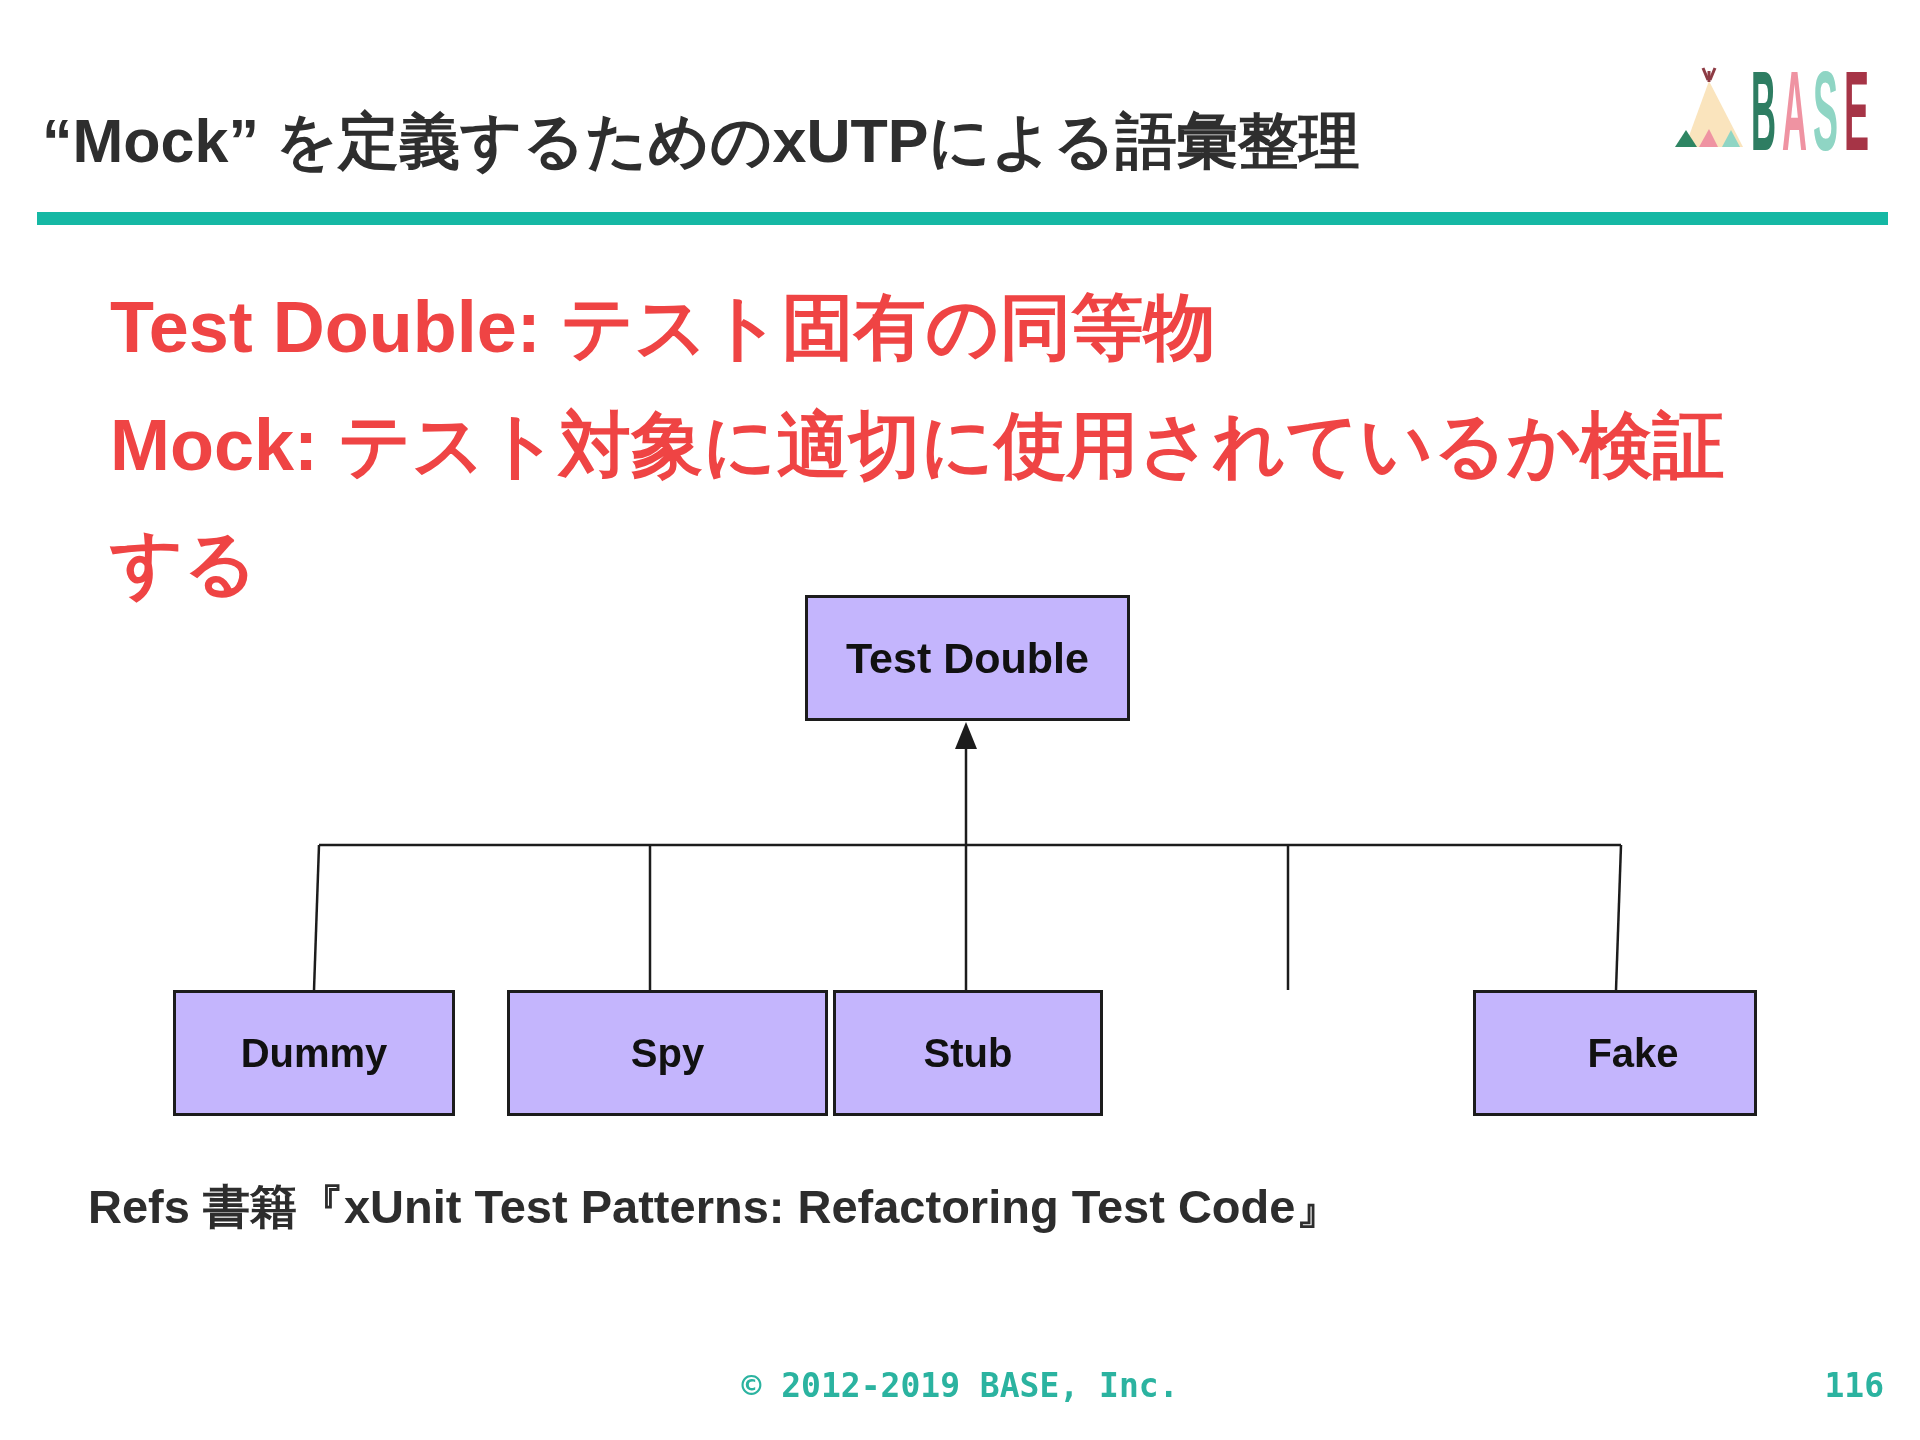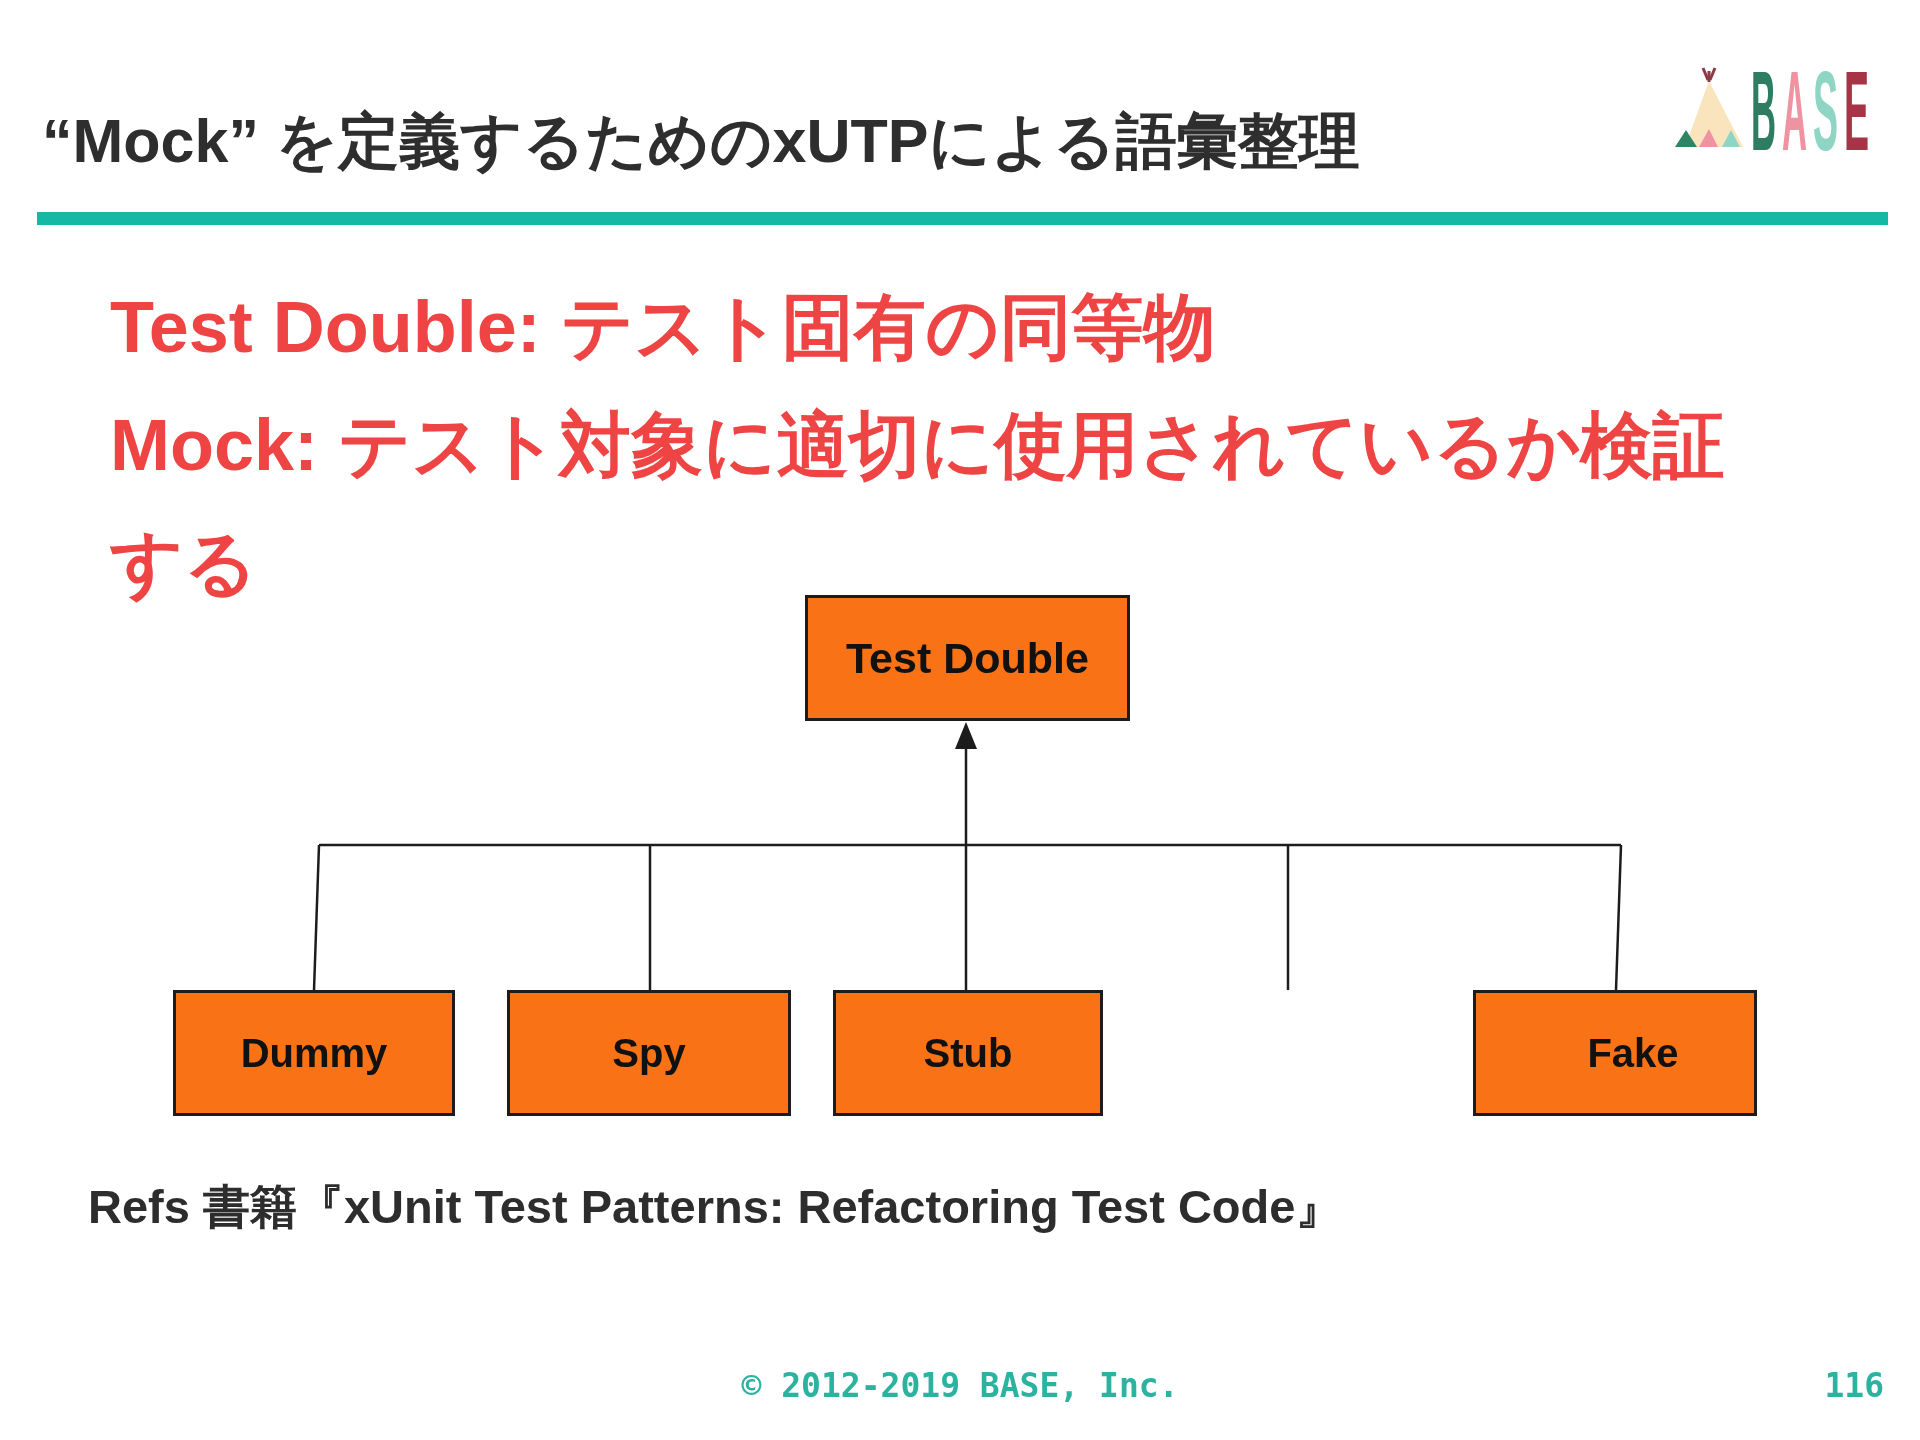--- a/index.html
+++ b/index.html
@@ -25,30 +25,30 @@
   
   .body-text{
     position:absolute;left:110px;top:268px;width:1760px;
     font-size:72px;font-weight:800;line-height:118px;color:#ef4444;
   }
   .body-line{white-space:nowrap;}
   
   .connectors{position:absolute;left:0;top:0;width:1920px;height:1440px;pointer-events:none;}
   .node{
     position:absolute;
-    background:#f97316;border:3px solid #1c1c1c;
+    background:#c4b5fd;border:3px solid #1c1c1c;
     display:flex;align-items:center;justify-content:center;
     box-sizing:border-box;
     font-weight:bold;color:#111111;
     font-family:"Liberation Sans","DejaVu Sans",sans-serif;
   }
   .node.root{left:805px;top:595px;width:325px;height:126px;font-size:43px;}
   .node.leaf{top:990px;height:126px;font-size:40px;}
   .node.dummy{left:173px;width:282px;}
-  .node.spy{left:507px;width:284px;}
+  .node.spy{left:507px;width:321px;}
   .node.stub{left:833px;width:270px;}
   .node.mock{left:1145px;width:285px;}
   .node.fake{left:1473px;width:284px;padding-left:36px;}
   
   .refs{
     position:absolute;left:88px;top:1178px;
     font-size:47px;font-weight:800;color:#2d2d2d;
   }
   .refs-line{white-space:nowrap;line-height:58px;}
   .refs-line + .refs-line{margin-top:36px;}

